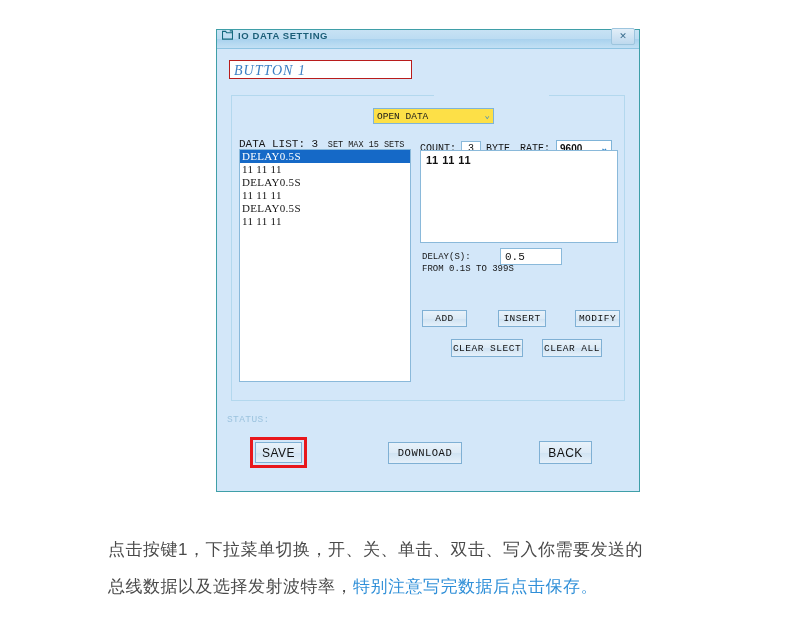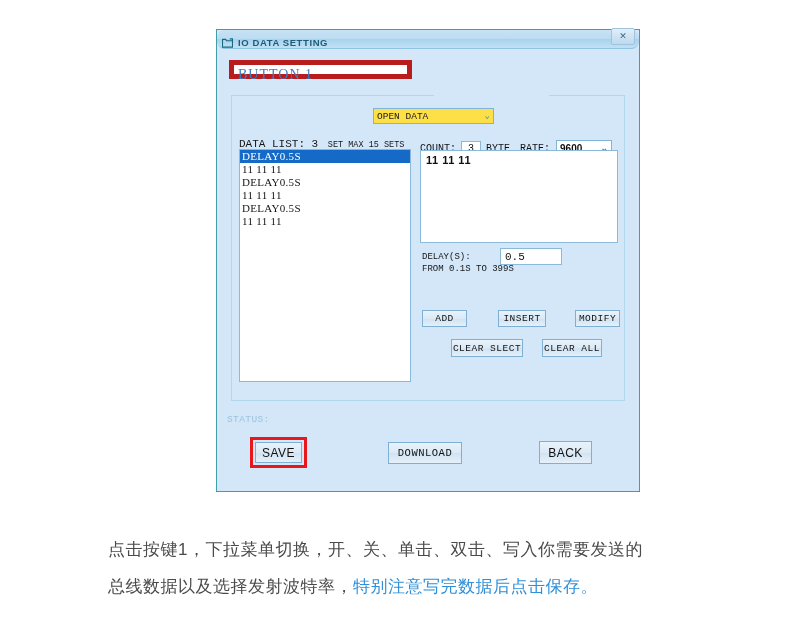--- a/index.html
+++ b/index.html
@@ -20,21 +20,21 @@
     border:1px solid #3f9fa8;
     box-sizing:border-box;
   }
 
   
   #title-bar{
     position:relative;
     height:18px;
     background:linear-gradient(to bottom,#c7e2f4 0%,#bcdcf2 48%,#a9d2ee 52%,#c2e0f4 100%);
     border-bottom:1px solid #8fc4e2;
-    display:flex;align-items:flex-end;border-radius:8px;
+    display:flex;align-items:flex-start;
   }
   #title-icon{
     margin-left:5px;width:11px;height:10px;display:block;
   }
   #title-text{
     margin-left:5px;
     font-size:9.5px;font-weight:bold;
     letter-spacing:.6px;
     color:#1b5e78;
     font-family:"Liberation Sans",sans-serif;
@@ -57,26 +57,27 @@
   #buttonname-label{
     margin-left:46px;
     font-family:"Liberation Serif",serif;
     font-size:17px;font-weight:bold;color:#111;
     letter-spacing:1px;
   }
   #buttonname-input{
     margin-left:12px;
     width:183px;height:19px;
     background:#ffffff;
-    border:5px solid #b91c1c;
+    border:1px solid #b91c1c;
     box-sizing:border-box;
     font-family:"Liberation Serif",serif;
     font-size:14px;color:#3b7fc4;
     padding:0 4px;line-height:19px;
     letter-spacing:1px;
+    font-style:italic;
   }
 
   
   #group-panel{
     position:absolute;left:14px;top:65px;
     width:394px;height:306px;
     border:1px solid #b3d8ee;
     background:transparent;
     box-sizing:border-box;
   }

